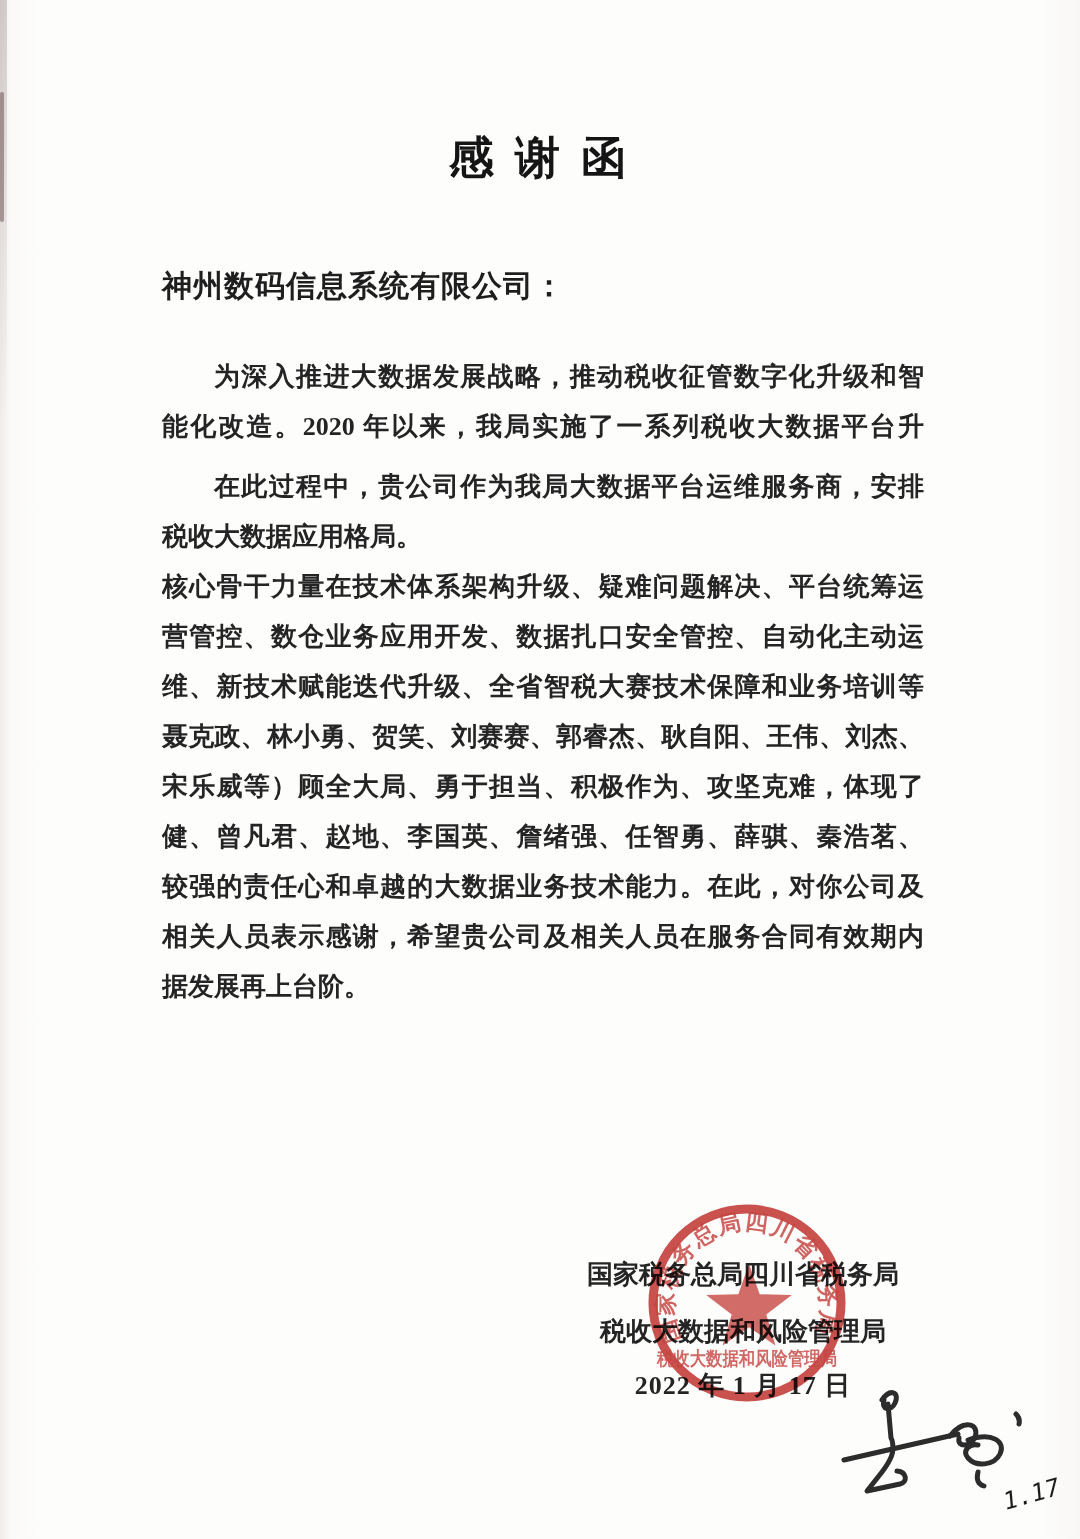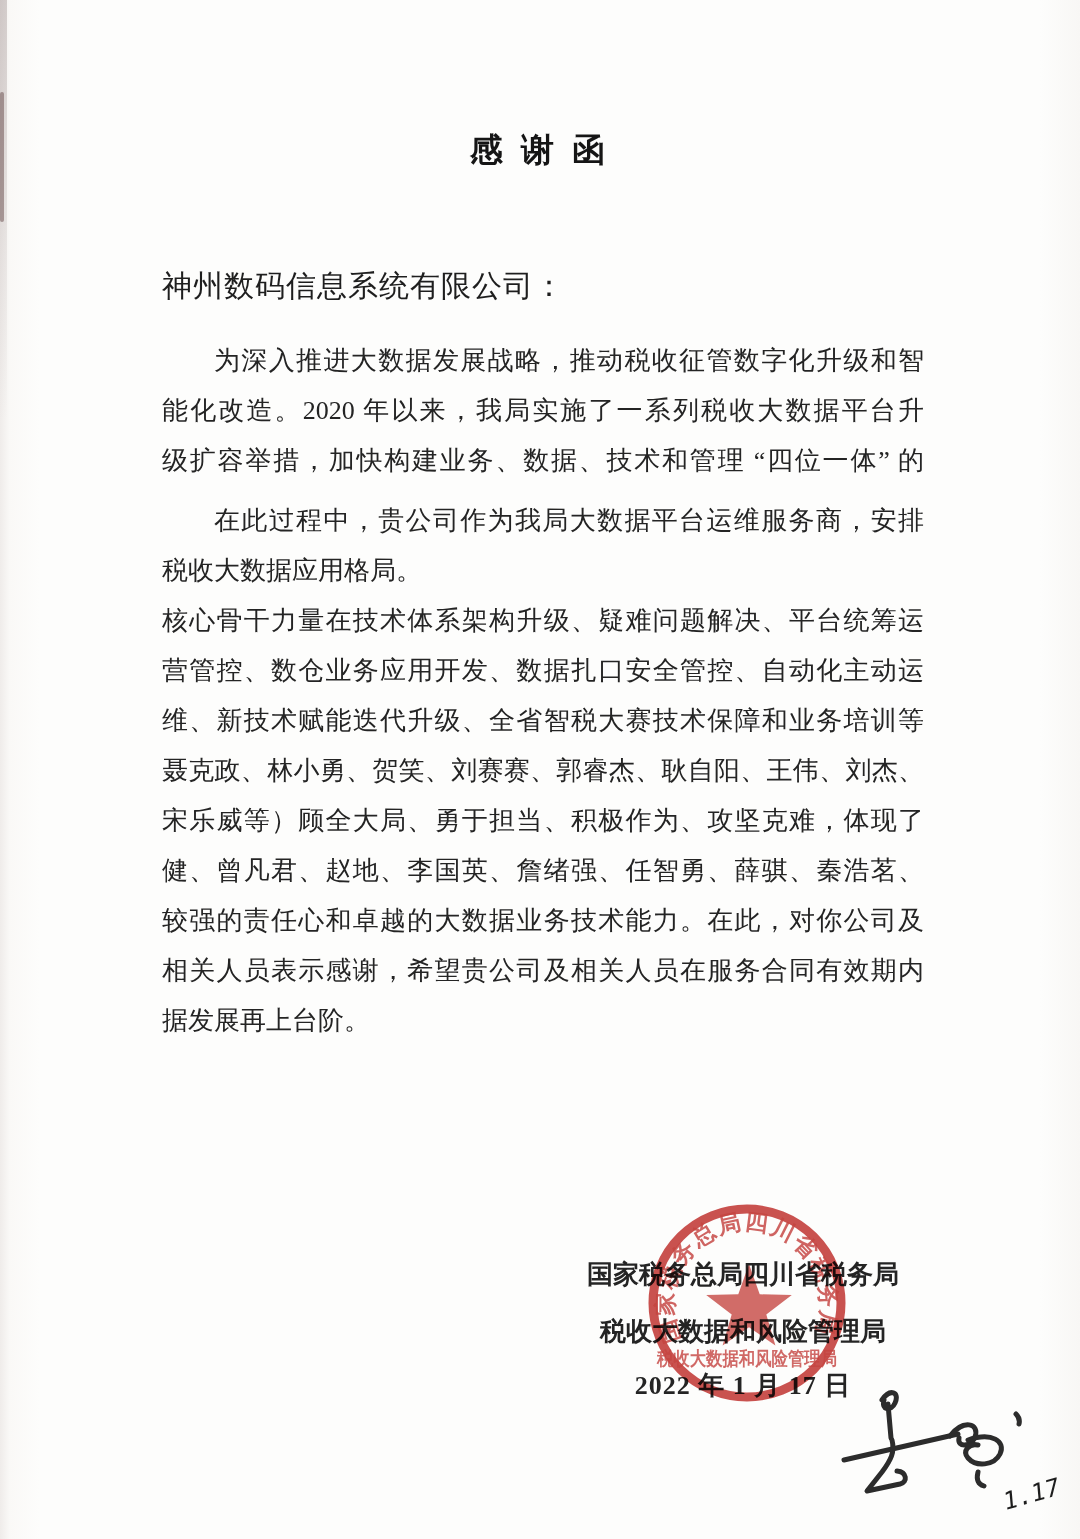--- a/index.html
+++ b/index.html
@@ -18,30 +18,30 @@
   .scan-edge{
     position:absolute;left:0;top:0;width:7px;height:420px;
     background:linear-gradient(180deg, rgba(120,100,100,.28), rgba(120,100,100,.10) 60%, rgba(120,100,100,0));
   }
   .scan-sliver{
     position:absolute;left:0;top:92px;width:4px;height:130px;
     background:rgba(90,60,60,.45);border-radius:2px;
   }
   .title{
     position:absolute;left:0;top:128px;width:100%;
-    text-align:center;font-size:33px;font-weight:700;
+    text-align:center;font-size:45px;font-weight:700;
     letter-spacing:5px;color:#151515;
   }
   .salutation{
     position:absolute;left:162px;top:266px;
-    font-size:30px;font-weight:400;letter-spacing:1px;
+    font-size:30px;font-weight:700;letter-spacing:1px;
   }
   .body-block{
-    position:absolute;left:162px;top:336px;width:762px;
-    font-size:26px;font-weight:400;color:#242424;
+    position:absolute;left:162px;top:352px;width:762px;
+    font-size:26px;font-weight:700;color:#242424;
   }
   .bline{
     height:50px;line-height:50px;overflow:hidden;
     text-align:justify;
   }
   .bline.fill{ text-align-last:justify; }
   .bline.indent{ text-indent:2em; }
   .bline.pgap{ margin-top:10px; }
   .signoff{
     position:absolute;left:578px;top:1246px;width:330px;
@@ -70,21 +70,20 @@
   <div class="scan-edge"></div>
   <div class="scan-sliver"></div>
 
   <div class="title">感 谢 函</div>
 
   <div class="salutation">神州数码信息系统有限公司：</div>
 
   <div class="body-block">
     <div class="bline fill indent">为深入推进大数据发展战略，推动税收征管数字化升级和智</div>
     <div class="bline fill">能化改造。2020 年以来，我局实施了一系列税收大数据平台升</div>
-    <div class="bline fill">级扩容举措，加快构建业务、数据、技术和管理 “四位一体” 的</div>
     <div class="bline fill indent pgap">在此过程中，贵公司作为我局大数据平台运维服务商，安排</div>
     <div class="bline">税收大数据应用格局。</div>
     <div class="bline fill">核心骨干力量在技术体系架构升级、疑难问题解决、平台统筹运</div>
     <div class="bline fill">营管控、数仓业务应用开发、数据扎口安全管控、自动化主动运</div>
     <div class="bline fill">维、新技术赋能迭代升级、全省智税大赛技术保障和业务培训等</div>
     <div class="bline fill">聂克政、林小勇、贺笑、刘赛赛、郭睿杰、耿自阳、王伟、刘杰、</div>
     <div class="bline fill">宋乐威等）顾全大局、勇于担当、积极作为、攻坚克难，体现了</div>
     <div class="bline fill">健、曾凡君、赵地、李国英、詹绪强、任智勇、薛骐、秦浩茗、</div>
     <div class="bline fill">较强的责任心和卓越的大数据业务技术能力。在此，对你公司及</div>
     <div class="bline fill">相关人员表示感谢，希望贵公司及相关人员在服务合同有效期内</div>

